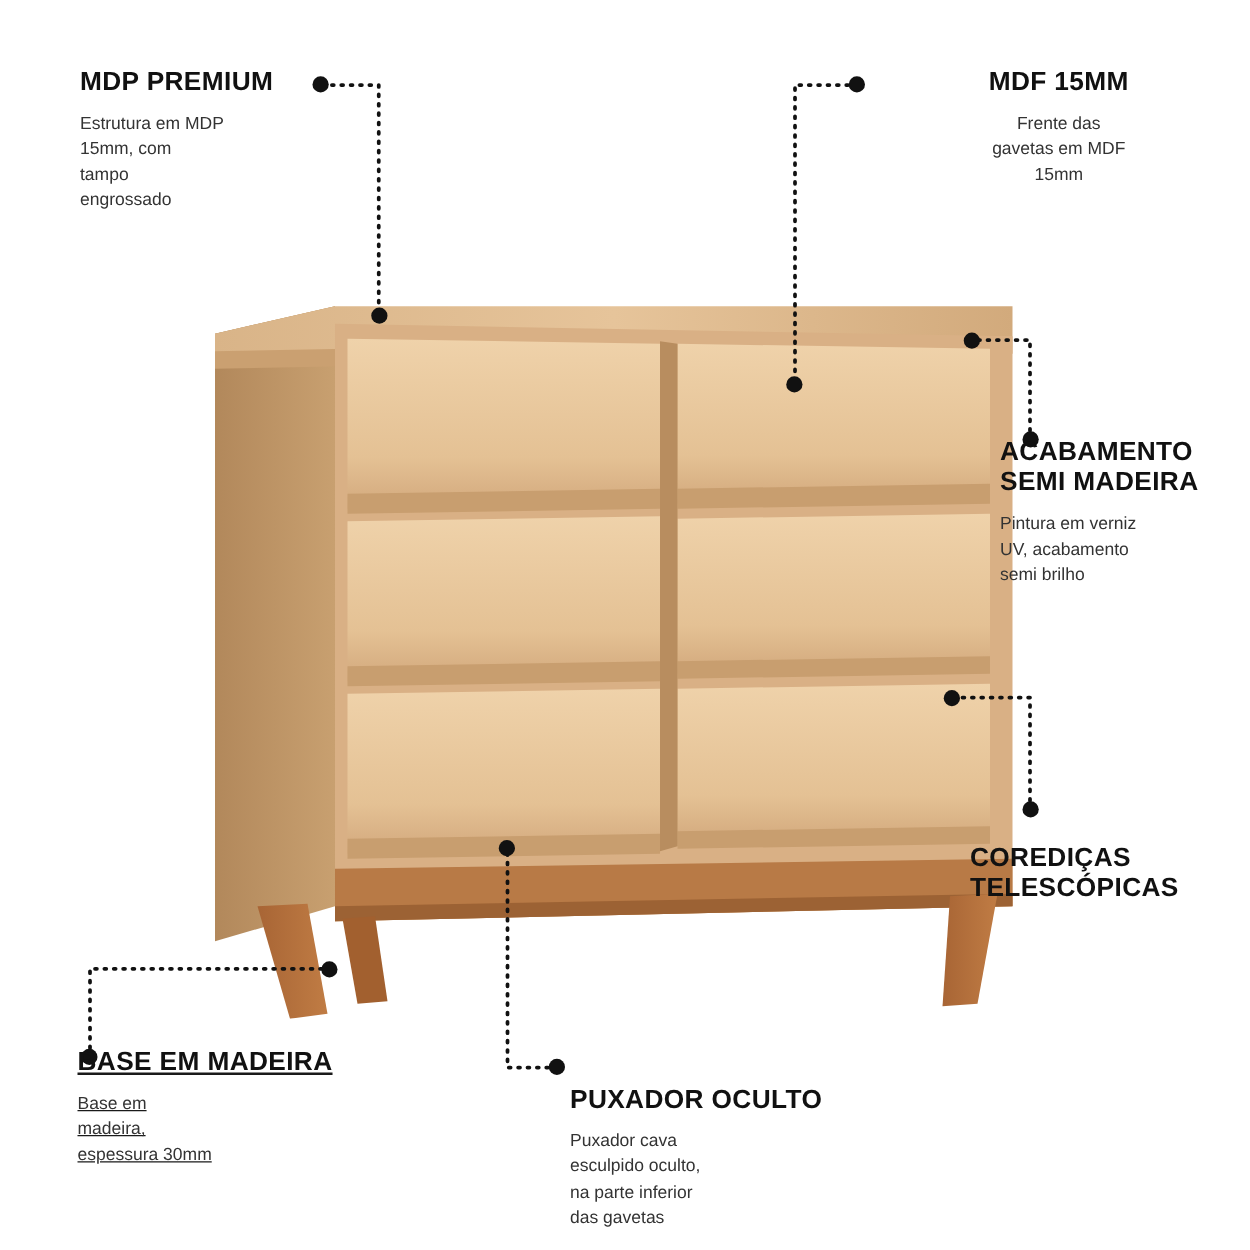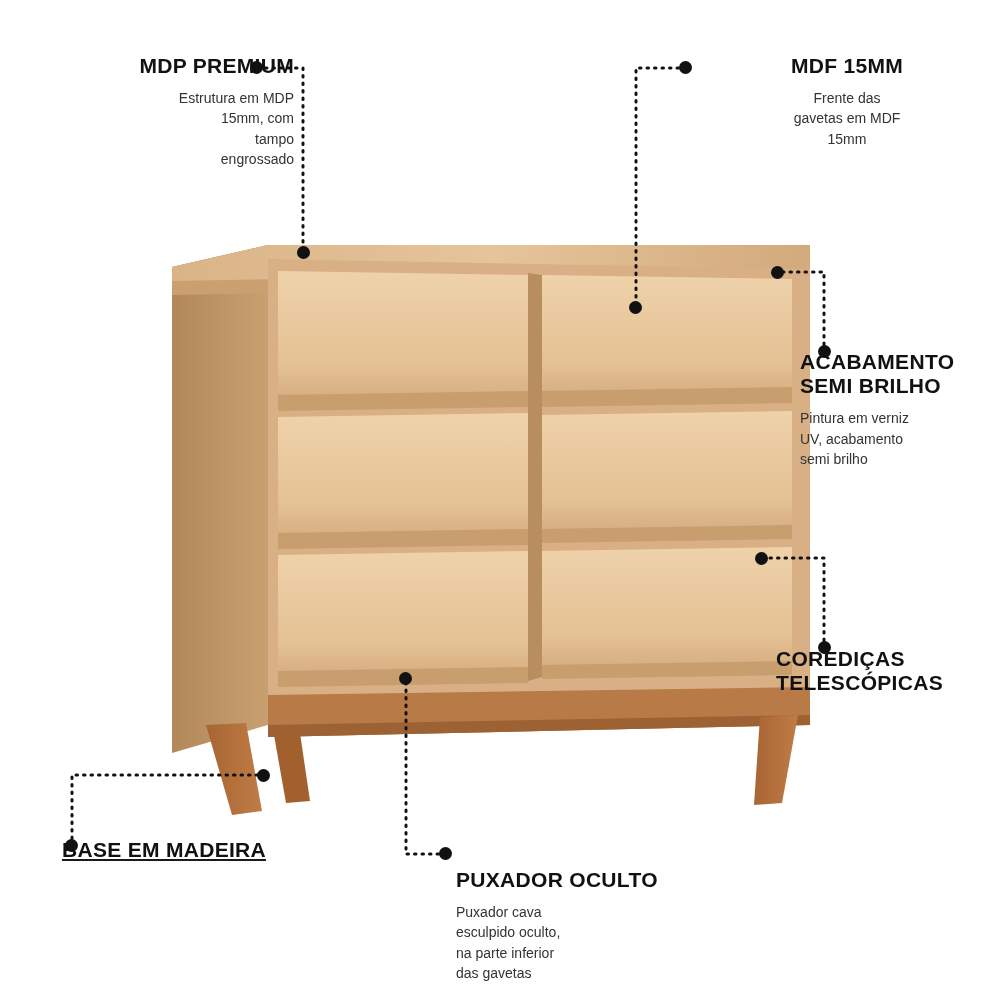--- a/index.html
+++ b/index.html
@@ -31,24 +31,24 @@
   }
   .callout .body {
     font-size: 14px;
     font-weight: 400;
     line-height: 1.45;
     color: #333333;
     margin: 0;
     white-space: pre-line;
   }
 
-  .c-mdp          { left: 64px;  top: 54px;  width: 230px; text-align: right; }
+  .c-mdp          { left: 64px;  top: 54px;  width: 230px; }
   .c-mdf          { left: 732px; top: 54px;  width: 230px; text-align: center; }
   .c-acab         { left: 800px; top: 350px; width: 192px; }
-  .c-cored        { left: 776px; top: 647px; width: 214px; }
+  .c-cored        { left: 776px; top: 675px; width: 214px; }
   .c-base         { left: 62px;  top: 838px; width: 230px; text-decoration: underline; }
   .c-puxador      { left: 456px; top: 868px; width: 236px; }
 
   
   .leader {
     position: absolute;
     pointer-events: none;
   }
   .dot {
     position: absolute;
@@ -197,33 +197,36 @@
 
 <div class="callout c-mdf">
   <p class="title">MDF 15MM</p>
   <p class="body">Frente das
 gavetas em MDF
 15mm</p>
 </div>
 
 <div class="callout c-acab">
   <p class="title">ACABAMENTO
-SEMI BRILHO</p>
+SEMI MADEIRA</p>
   <p class="body">Pintura em verniz
 UV, acabamento
 semi brilho</p>
 </div>
 
 <div class="callout c-cored">
   <p class="title">COREDIÇAS
 TELESCÓPICAS</p>
 </div>
 
 <div class="callout c-base">
   <p class="title">BASE EM MADEIRA</p>
+  <p class="body">Base em
+madeira,
+espessura 30mm</p>
 </div>
 
 <div class="callout c-puxador">
   <p class="title">PUXADOR OCULTO</p>
   <p class="body">Puxador cava
 esculpido oculto,
 na parte inferior
 das gavetas</p>
 </div>
 

